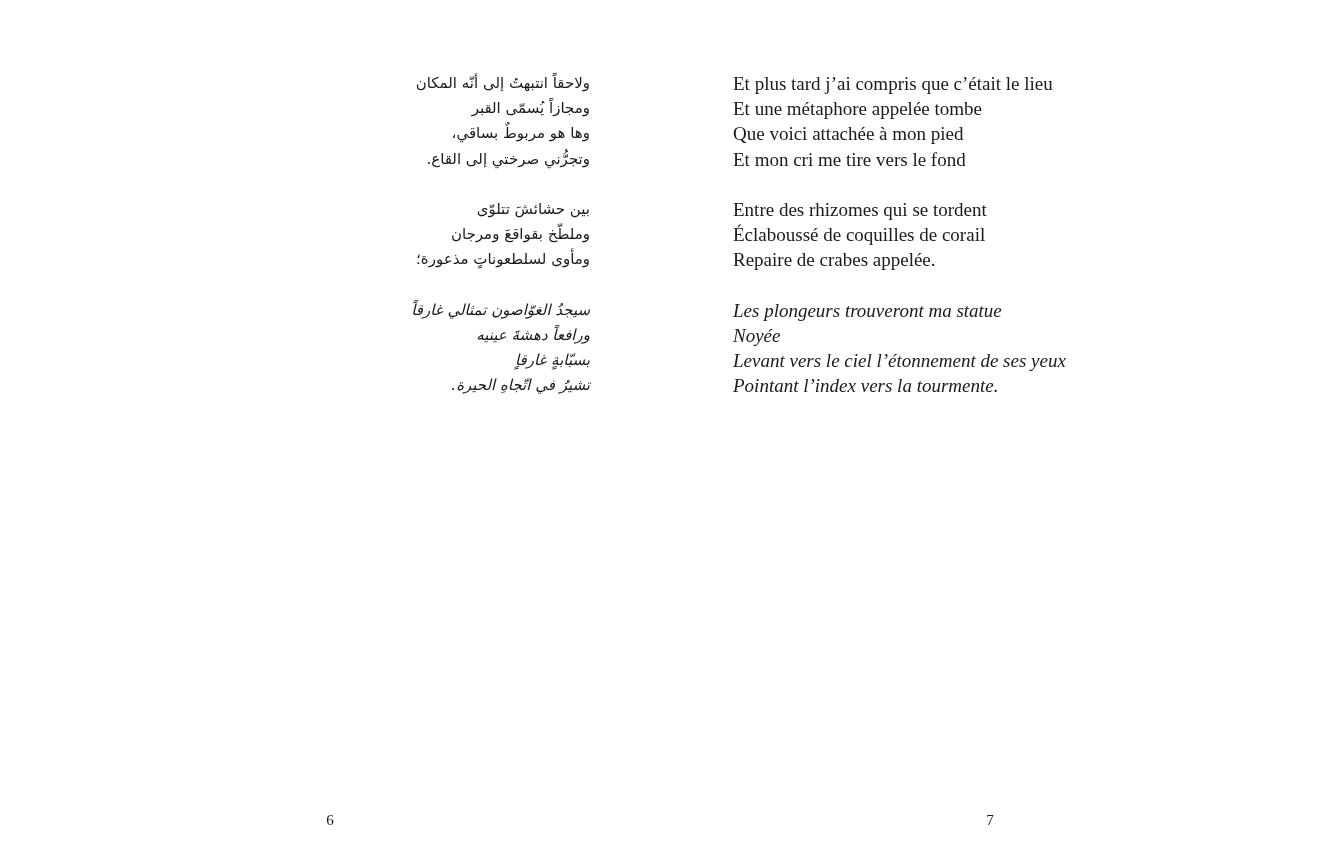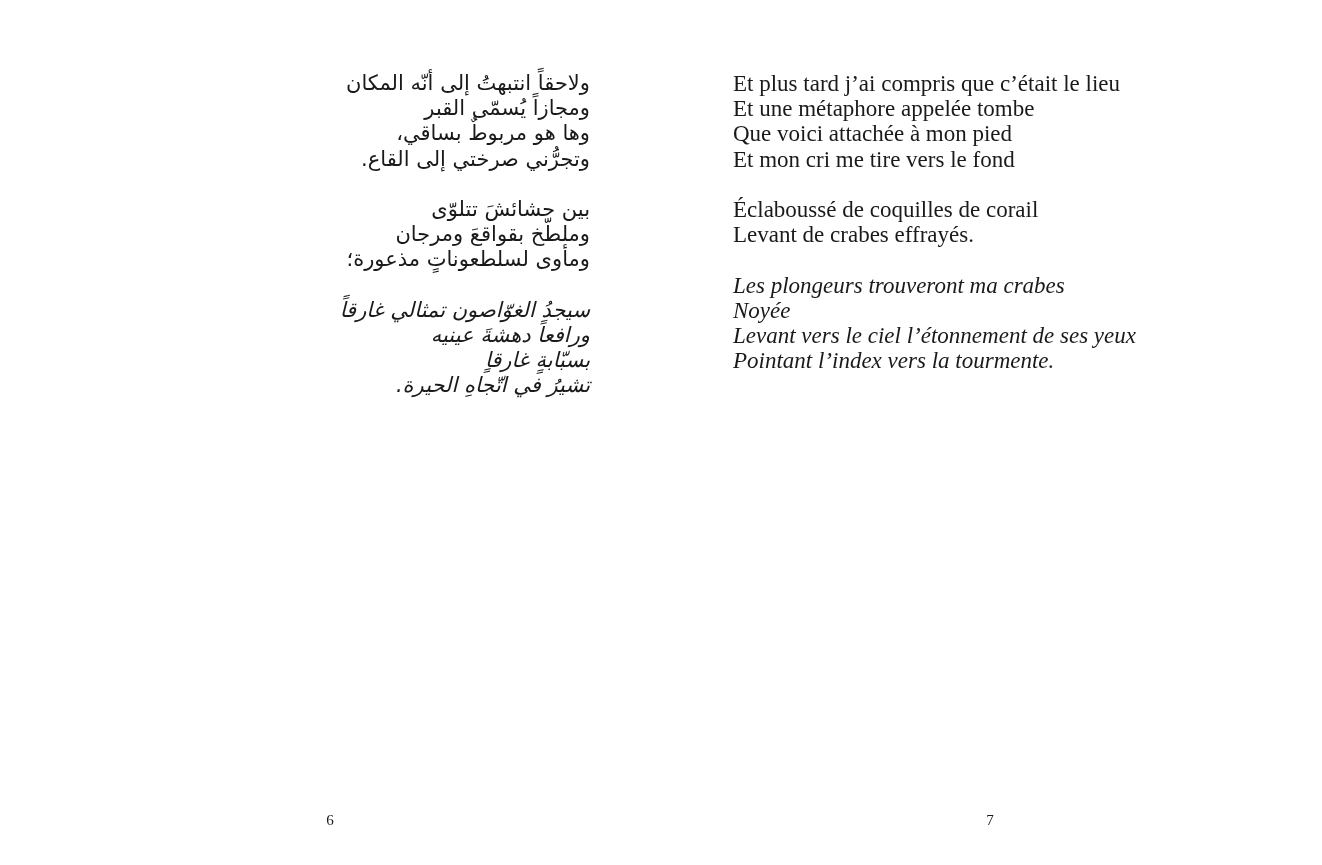--- a/index.html
+++ b/index.html
@@ -18,30 +18,30 @@
     position: absolute;
     top: 71px;
     white-space: nowrap;
     color: #1a1a1a;
   }
   .poem-arabic {
     right: 732px;           
     direction: rtl;
     text-align: right;
     font-family: "DejaVu Sans", sans-serif;
-    font-size: 21px;
+    font-size: 15px;
     line-height: 25.2px;
     margin-left: 36px;
   }
   .poem-french {
     left: 733px;
     direction: ltr;
     text-align: left;
     font-family: "Liberation Serif", "DejaVu Serif", serif;
-    font-size: 23px;
+    font-size: 19px;
     line-height: 25.2px;
   }
   .stanza {
     margin: 0 0 25.2px 0;
     padding: 0;
   }
   .stanza:last-child { margin-bottom: 0; font-style: italic; }
   .line { display: block; }
   .page-number {
     position: absolute;
@@ -81,25 +81,26 @@
     </div>
 
   <div class="poem poem-french" lang="fr">
       <p class="stanza">
         <span class="line">Et plus tard j’ai compris que c’était le lieu</span>
         <span class="line">Et une métaphore appelée tombe</span>
         <span class="line">Que voici attachée à mon pied</span>
         <span class="line">Et mon cri me tire vers le fond</span>
       </p>
       <p class="stanza">
+        <span class="line">Entre des rhizomes qui se tordent</span>
         <span class="line">Éclaboussé de coquilles de corail</span>
-        <span class="line">Levant de crabes effrayés.</span>
+        <span class="line">Repaire de crabes appelée.</span>
       </p>
       <p class="stanza">
-        <span class="line">Les plongeurs trouveront ma crabes</span>
+        <span class="line">Les plongeurs trouveront ma statue</span>
         <span class="line">Noyée</span>
         <span class="line">Levant vers le ciel l’étonnement de ses yeux</span>
         <span class="line">Pointant l’index vers la tourmente.</span>
       </p>
     </div>
 
   <div class="page-number page-number-left">6</div>
 
   <div class="page-number page-number-right">7</div>
 

